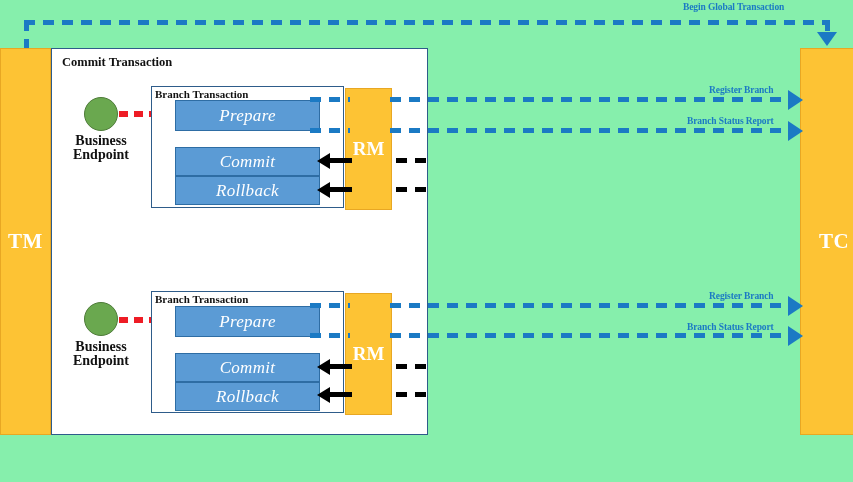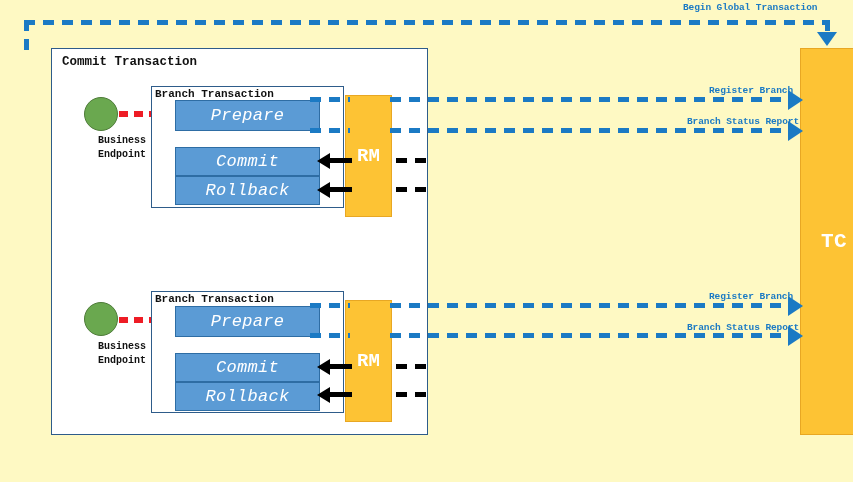--- a/index.html
+++ b/index.html
@@ -1,20 +1,20 @@
 <!DOCTYPE html>
 <html><head>
 <meta charset="utf-8">
 <style>
   html,body{margin:0;padding:0;background:#000;}
   #stage{
     position:relative;
     width:853px;height:482px;
-    background:#fef9c3;
-    font-family:Liberation Mono, monospace;
+    background:#86efac;
+    font-family:Liberation Serif, serif;
     overflow:hidden;
   }
   
   .pillar{
     position:absolute;
     background:#FDC334;
     border:1px solid #E8A723;
     box-sizing:border-box;
     display:flex;align-items:center;justify-content:center;
     color:#FFFFFF;font-weight:bold;font-size:21px;
@@ -61,32 +61,32 @@
     letter-spacing:.3px;
     text-align:center;
   }
   
   .rm-box{
     position:absolute;
     background:#FDC334;
     border:1px solid #E8A723;
     box-sizing:border-box;
     display:flex;align-items:center;justify-content:center;
-    color:#FFFFFF;font-weight:bold;font-size:19px;margin-top:7px;
+    color:#FFFFFF;font-weight:bold;font-size:19px;
   }
   #rm-1{left:345px;top:88px;width:47px;height:122px;}
   #rm-2{left:345px;top:293px;width:47px;height:122px;}
   
   .endpoint-dot{
     position:absolute;width:34px;height:34px;border-radius:50%;
     background:#6AA84F;border:1px solid #4E7B39;box-sizing:border-box;
   }
   .endpoint-label{
-    position:absolute;text-align:right;width:90px;
-    font-size:10px;font-weight:bold;color:#111111;line-height:14px;
+    position:absolute;text-align:center;width:90px;
+    font-size:14px;font-weight:bold;color:#111111;line-height:14px;
   }
   
   .dash-h{
     position:absolute;height:5px;
     background:
       repeating-linear-gradient(to right,
         currentColor 0px, currentColor 11px,
         transparent 11px, transparent 19px);
   }
   .dash-v{
@@ -146,20 +146,21 @@
   <div class="flow-label" style="left:683px;top:2px;">Begin Global Transaction</div>
 
   <div class="dash-h blue" style="left:24px;top:20px;width:806px;"></div>
 
   <div class="dash-v blue" style="left:24px;top:20px;height:30px;"></div>
 
   <div class="dash-v blue" style="left:825px;top:20px;height:13px;"></div>
 
   <div class="arrow-down-blue" style="left:817px;top:32px;"></div>
 
+  <div id="tm-pillar" class="pillar">TM</div>
 
   <div id="tc-pillar" class="pillar">TC</div>
 
   <div id="global-panel"></div>
   <div id="global-label">Commit Transaction</div>
 
   <div class="endpoint-dot" style="left:84px;top:97px;"></div>
   <div class="endpoint-label" style="left:56px;top:134px;">
     <span>Business</span><br>
     <span>Endpoint</span>

